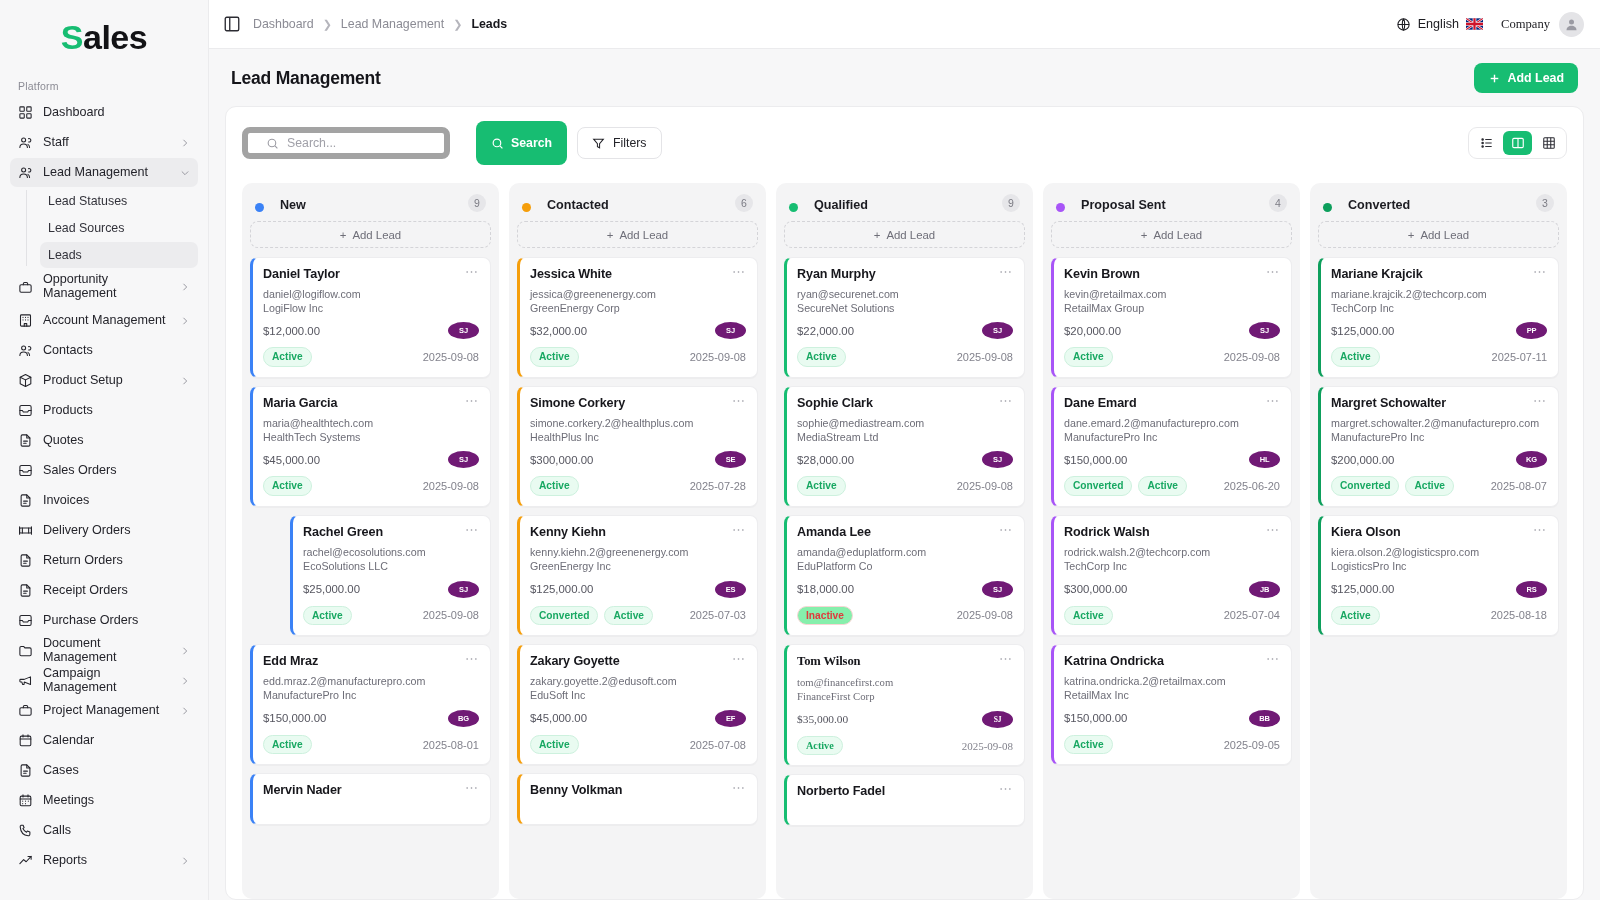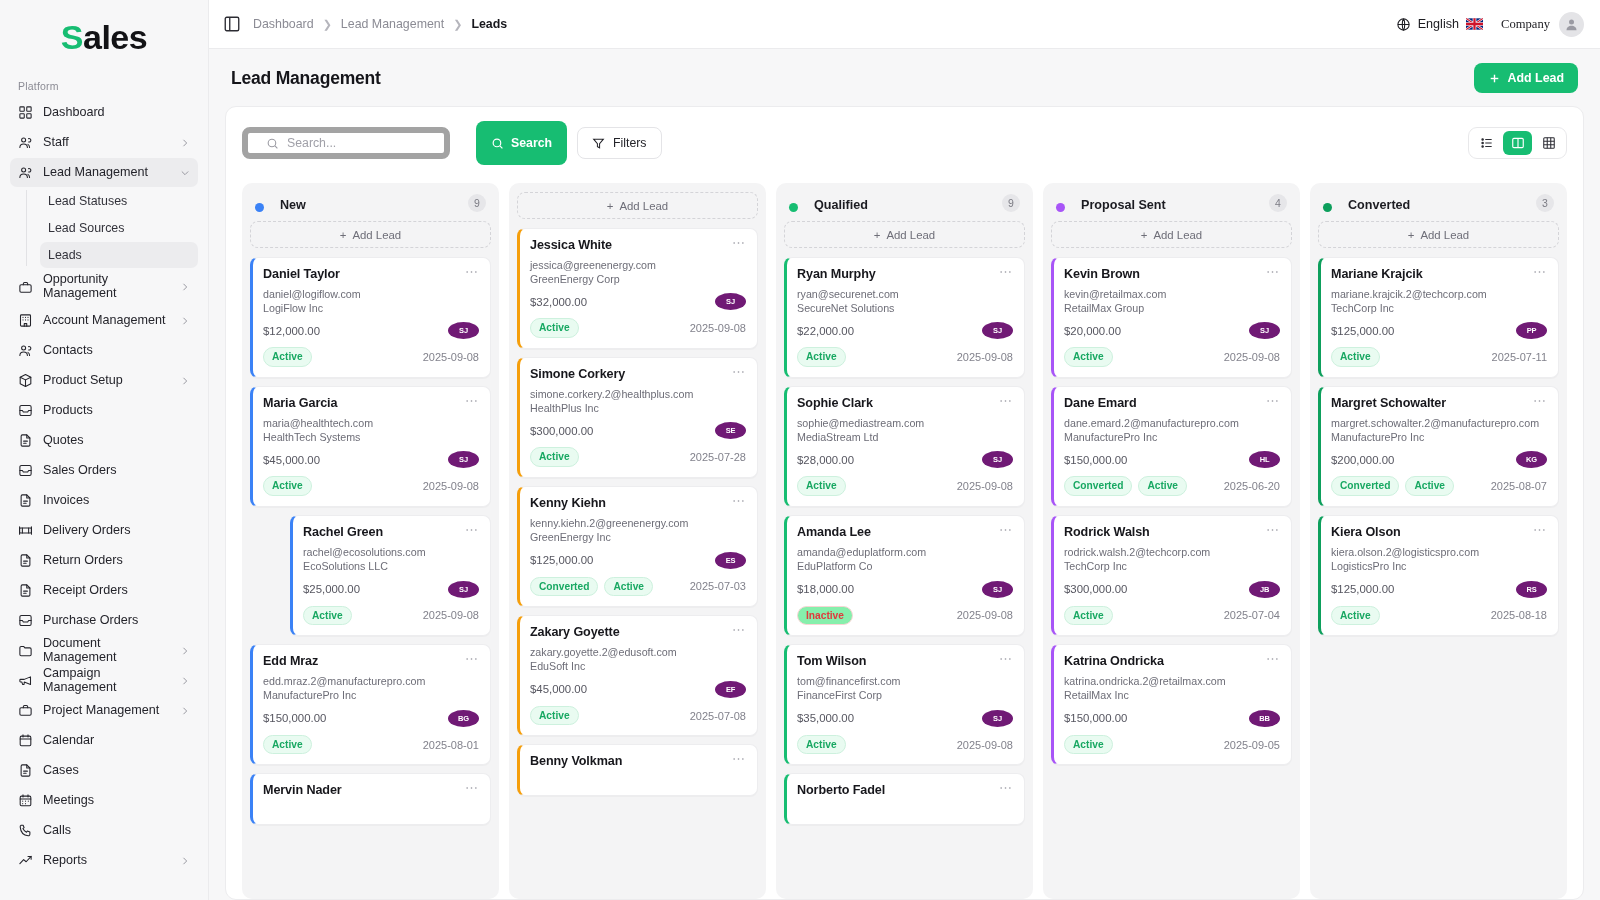--- a/index.html
+++ b/index.html
@@ -672,20 +672,25 @@
                 <div class="card" style="border-left-color: rgb(59, 130, 246);">
                   <div class="card-top">
                     <span class="card-name">Mervin Nader</span>
                     <span class="dots">⋯</span>
                   </div>
                   <div class="card-email" style="height:10px"></div>
                 </div>
               </div>
             </div>
             <div class="col">
+              <div class="col-head">
+                <span class="dot" style="background:#f59e0b"></span>
+                <span class="col-name">Contacted</span>
+                <span class="col-count">6</span>
+              </div>
               <button class="add-lead">
                 <span>+</span>
                 <span>Add Lead</span>
               </button>
               <div class="cards">
                 <div class="card" style="border-left-color: rgb(245, 158, 11);">
                   <div class="card-top">
                     <span class="card-name">Jessica White</span>
                     <span class="dots">⋯</span>
                   </div>
@@ -810,21 +815,21 @@
                   <div class="card-company">EduPlatform Co</div>
                   <div class="card-mid">
                     <span class="card-amount">$18,000.00</span>
                     <span class="card-av">SJ</span>
                   </div>
                   <div class="card-bot">
                     <span class="badge inactive">Inactive</span>
                     <span class="card-date">2025-09-08</span>
                   </div>
                 </div>
-                <div class="card" style="border-left-color: rgb(23, 189, 114);">
+                <div class="card" style="border-left-color: rgb(23, 189, 114); font-family: Liberation Serif, serif;">
                   <div class="card-top">
                     <span class="card-name">Tom Wilson</span>
                     <span class="dots">⋯</span>
                   </div>
                   <div class="card-email">tom@financefirst.com</div>
                   <div class="card-company">FinanceFirst Corp</div>
                   <div class="card-mid">
                     <span class="card-amount">$35,000.00</span>
                     <span class="card-av">SJ</span>
                   </div>

